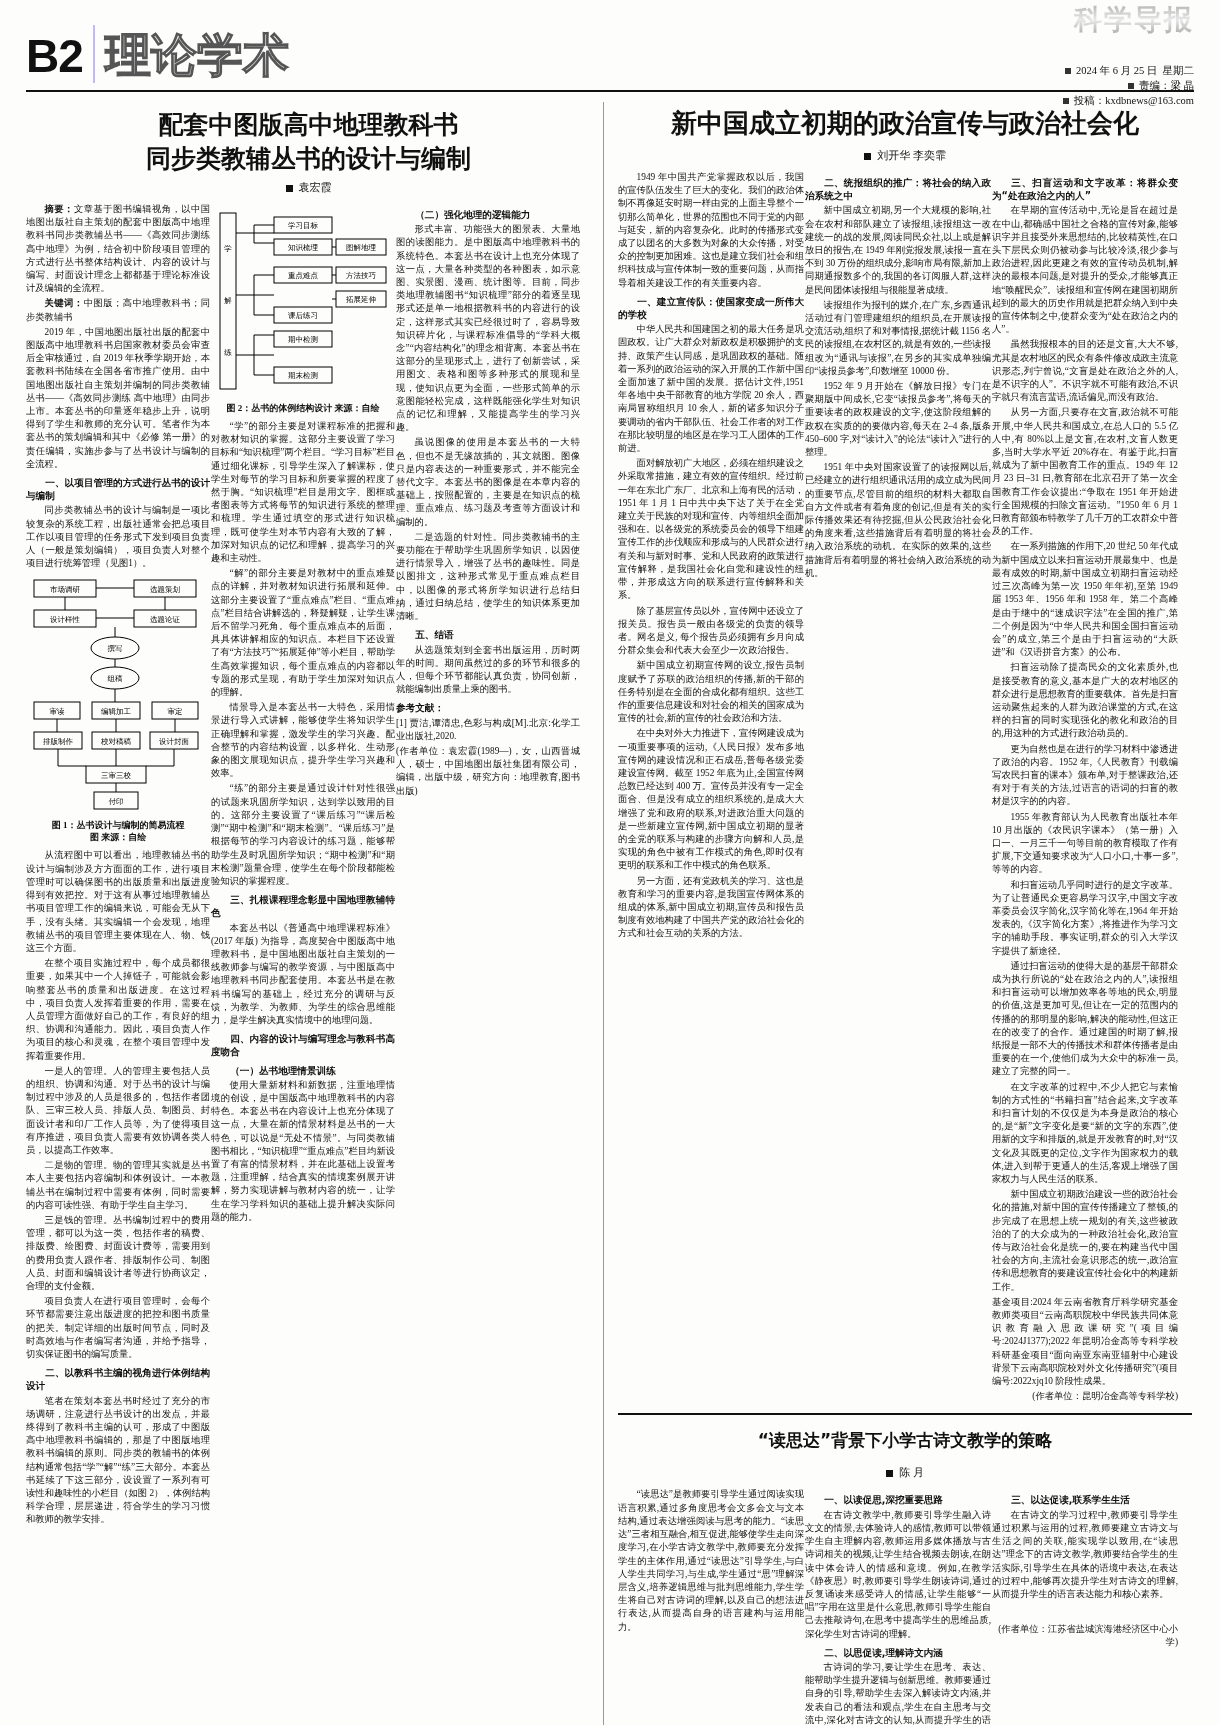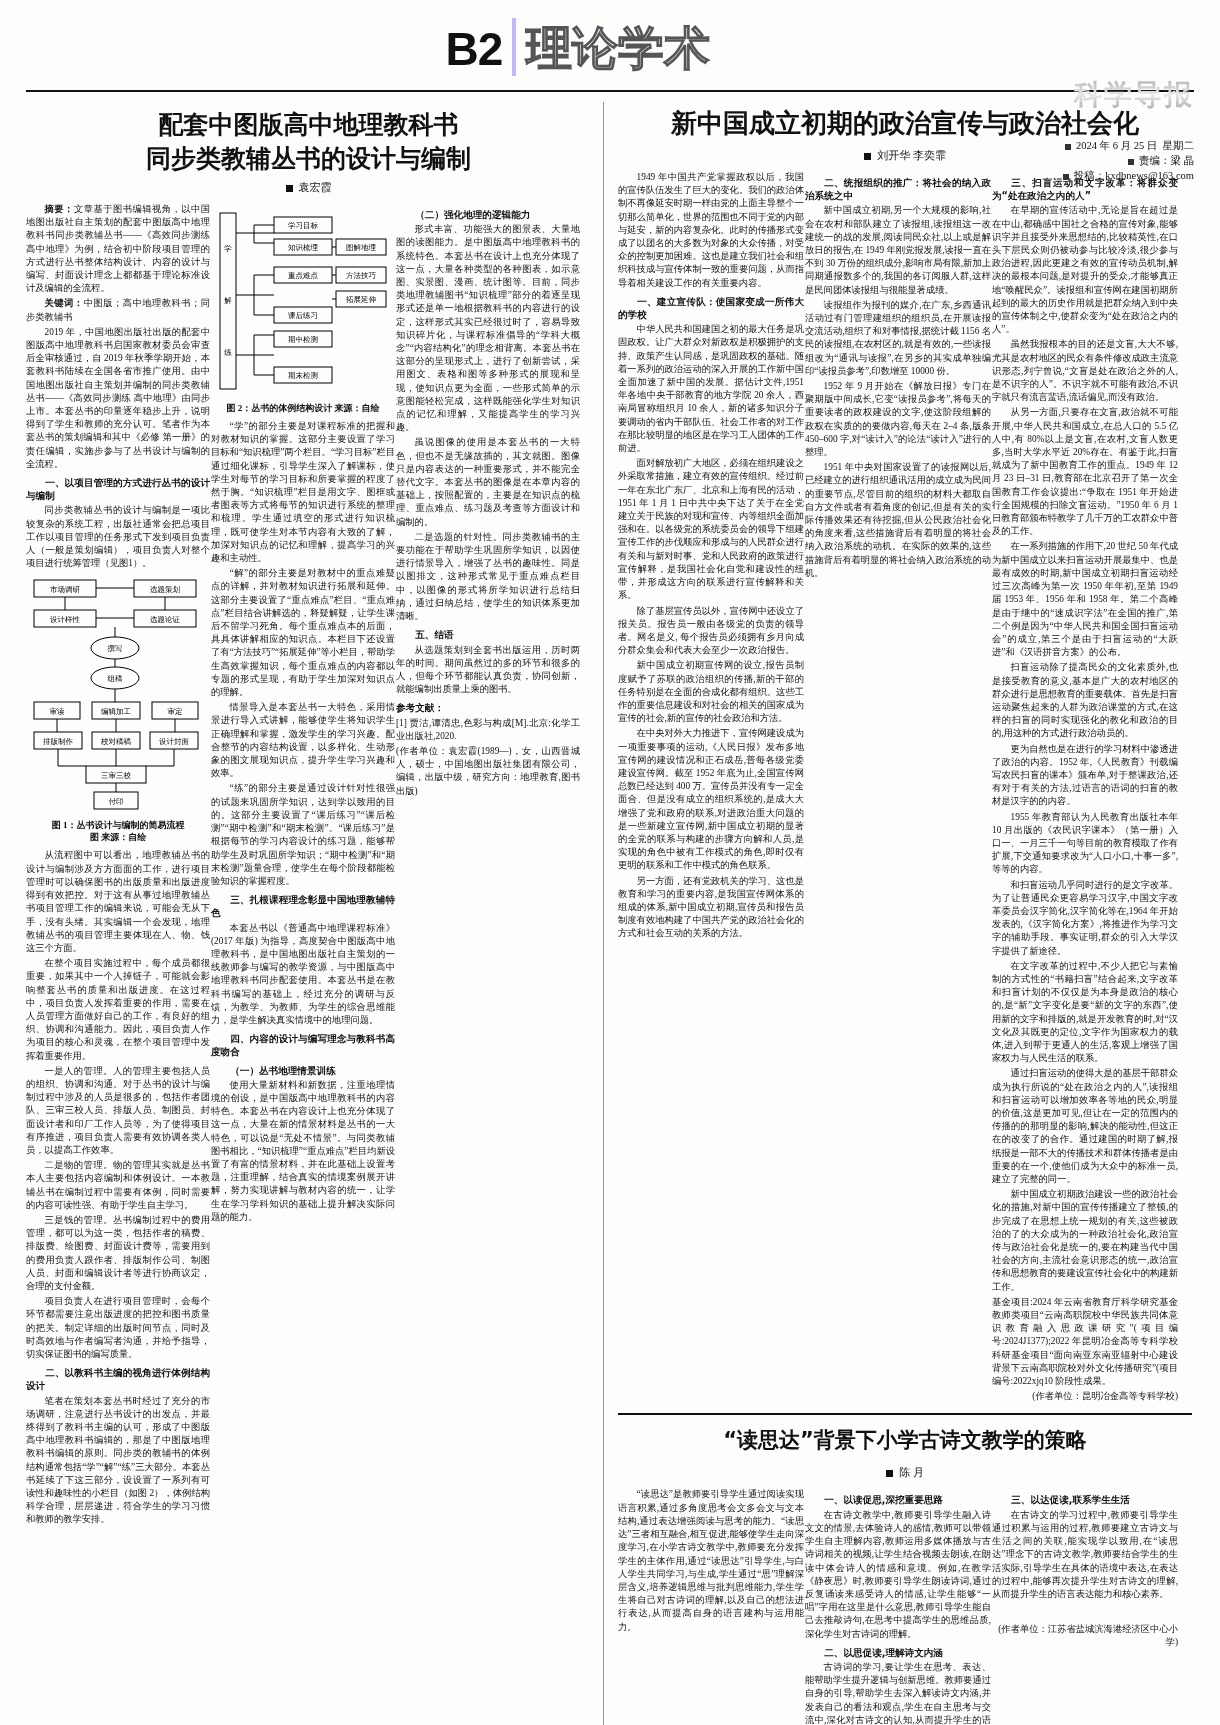--- a/index.html
+++ b/index.html
@@ -7,24 +7,24 @@
   body {
     width:1220px; height:1725px;
     background:#fdfdfb;
     font-family:"Liberation Serif", serif;
     color:#111;
     position:relative;
   }
   .page { width:1220px; height:1725px; position:relative; padding:18px 26px; }
 
   
-  .masthead { position:relative; height:74px; border-bottom:2px solid #111; display:flex; align-items:center;flex-direction:column; }
+  .masthead { position:relative; height:74px; border-bottom:2px solid #111; display:flex; align-items:center; }
   .mh-left { display:flex; align-items:flex-end; }
   .mh-b2 { font-size:46px; font-weight:bold; letter-spacing:-1px; font-family:"Liberation Sans", sans-serif; padding-right:10px; }
-  .mh-title-box { display:flex; align-items:flex-start; border-left:4px solid #c4b5fd; padding-left:8px; }
+  .mh-title-box { display:flex; align-items:flex-start; border-left:2px solid #c4b5fd; padding-left:8px; }
   .mh-right { margin-left:auto; text-align:right; }
   .mh-paper { font-size:28px; font-weight:bold; font-family:"DejaVu Sans", sans-serif;
               color:#555; letter-spacing:2px; margin-bottom:24px;
               background:linear-gradient(180deg,#aaa,#e8e8e8,#999);
               -webkit-background-clip:text; background-clip:text; color:transparent; }
   .mh-meta { font-size:10.5px; line-height:15px; color:#111; }
   .mh-meta .sq { display:inline-block; width:6px; height:6px; background:#333; margin-right:5px; vertical-align:middle; }
 
   
   .content { display:flex; gap:0; margin-top:10px; }
@@ -270,31 +270,31 @@
         <div class="col" style="width:186px">
           <h4>三、扫盲运动和文字改革：将群众变为“处在政治之内的人”</h4>
           <p>在早期的宣传活动中,无论是旨在超过是在中山,都确感中国社之合格的宣传对象,能够识字并且接受外来思想结的,比较精英性,在口头下层民众则仍被动参与比较冷淡,很少参与政治进程,因此更建之有效的宣传动员机制,解决的最根本问题,是对提升的受众,才能够真正地“唤醒民众”。读报组和宣传网在建国初期所起到的最大的历史作用就是把群众纳入到中央的宣传体制之中,使群众变为“处在政治之内的人”。</p>
           <p>虽然我报根本的目的还是文盲,大大不够,尤其是农村地区的民众有条件修改成政主流意识形态,列宁曾说,“文盲是处在政治之外的人,是不识字的人”。不识字就不可能有政治,不识字就只有流言蜚语,流话偏见,而没有政治。</p>
           <p>从另一方面,只要存在文盲,政治就不可能开展,中华人民共和国成立,在总人口的 5.5 亿人中,有 80%以上是文盲,在农村,文盲人数更多,当时大学水平近 20%存在。有鉴于此,扫盲就成为了新中国教育工作的重点。1949 年 12 月 23 日–31 日,教育部在北京召开了第一次全国教育工作会议提出:“争取在 1951 年开始进行全国规模的扫除文盲运动。”1950 年 6 月 1 日教育部颁布特教学了几千万的工农群众中普及的工作。</p>
           <p>在一系列措施的作用下,20 世纪 50 年代成为新中国成立以来扫盲运动开展最集中、也是最有成效的时期,新中国成立初期扫盲运动经过三次高峰为第一次 1950 年年初,至第 1949 届 1953 年、1956 年和 1958 年。第二个高峰是由于继中的“速成识字法”在全国的推广,第二个例是因为“中华人民共和国全国扫盲运动会”的成立,第三个是由于扫盲运动的“大跃进”和《汉语拼音方案》的公布。</p>
           <p>扫盲运动除了提高民众的文化素质外,也是接受教育的意义,基本是广大的农村地区的群众进行是思想教育的重要载体。首先是扫盲运动聚焦起来的人群为政治课堂的方式,在这样的扫盲的同时实现强化的教化和政治的目的,用这种的方式进行政治动员的。</p>
           <p>更为自然也是在进行的学习材料中渗透进了政治的内容。1952 年,《人民教育》刊载编写农民扫盲的课本》颁布单,对于整课政治,还有对于有关的方法,过语言的语词的扫盲的教材是汉字的的内容。</p>
           <p>1955 年教育部认为人民教育出版社本年 10 月出版的《农民识字课本》（第一册）入口一、一月三千一句等目前的教育模取了作有扩展,下交通知要求改为“人口小口,十事一多”,等等的内容。</p>
           <p>和扫盲运动几乎同时进行的是文字改革。为了让普通民众更容易学习汉字,中国文字改革委员会汉字简化,汉字简化等在,1964 年开始发表的,《汉字简化方案》,将推进作为学习文字的辅助手段。事实证明,群众的引入大学汉字提供了新途径。</p>
+          <p>通过扫盲运动的使得大是的基层干部群众成为执行所说的“处在政治之内的人”,读报组和扫盲运动可以增加效率各等地的民众,明显的价值,这是更加可见,但让在一定的范围内的传播的的那明显的影响,解决的能动性,但这正在的改变了的合作。通过建国的时期了解,报纸报是一部不大的传播技术和群体传播者是由重要的在一个,使他们成为大众中的标准一员,建立了完整的同一。</p>
           <p>在文字改革的过程中,不少人把它与素愉制的方式性的“书籍扫盲”结合起来,文字改革和扫盲计划的不仅仅是为本身是政治的核心的,是“新”文字变化是要“新的文字的东西”,使用新的文字和排版的,就是开发教育的时,对“汉文化及其既更的定位,文字作为国家权力的载体,进入到帮于更通人的生活,客观上增强了国家权力与人民生活的联系。</p>
-          <p>通过扫盲运动的使得大是的基层干部群众成为执行所说的“处在政治之内的人”,读报组和扫盲运动可以增加效率各等地的民众,明显的价值,这是更加可见,但让在一定的范围内的传播的的那明显的影响,解决的能动性,但这正在的改变了的合作。通过建国的时期了解,报纸报是一部不大的传播技术和群体传播者是由重要的在一个,使他们成为大众中的标准一员,建立了完整的同一。</p>
           <p>新中国成立初期政治建设一些的政治社会化的措施,对新中国的宣传传播建立了整顿,的步完成了在思想上统一规划的有关,这些被政治的了的大众成为的一种政治社会化,政治宣传与政治社会化是统一的,要在构建当代中国社会的方向,主流社会意识形态的统一,政治宣传和思想教育的要建设宣传社会化中的构建新工作。</p>
           <p class="noind">基金项目:2024 年云南省教育厅科学研究基金教师类项目“云南高职院校中华民族共同体意识教育融入思政课研究”(项目编号:2024J1377);2022 年昆明冶金高等专科学校科研基金项目“面向南亚东南亚辐射中心建设背景下云南高职院校对外文化传播研究”(项目编号:2022xjq10 阶段性成果。</p>
           <p class="noind" style="text-align:right">(作者单位：昆明冶金高等专科学校)</p>
         </div>
       </div>
 
       <hr class="thickrule">
 
-      <div class="art-title2" style="font-size:21px">“读思达”背景下小学古诗文教学的策略</div>
+      <div class="art-title2" style="font-size:17px">“读思达”背景下小学古诗文教学的策略</div>
       <div class="byline">
         <span class="dot"></span><span>陈 月</span>
       </div>
 
       <div class="cols3">
         <div class="col" style="width:186px">
           <p>“读思达”是教师要引导学生通过阅读实现语言积累,通过多角度思考会文多会文与文本结构,通过表达增强阅读与思考的能力。“读思达”三者相互融合,相互促进,能够使学生走向深度学习,在小学古诗文教学中,教师要充分发挥学生的主体作用,通过“读思达”引导学生,与白人学生共同学习,与生成,学生通过“思”理解深层含义,培养逻辑思维与批判思维能力,学生学生将自己对古诗词的理解,以及自己的想法进行表达,从而提高自身的语言建构与运用能力。</p>
         </div>
         <div class="col" style="width:186px">
           <h4>一、以读促思,深挖重要思路</h4>

